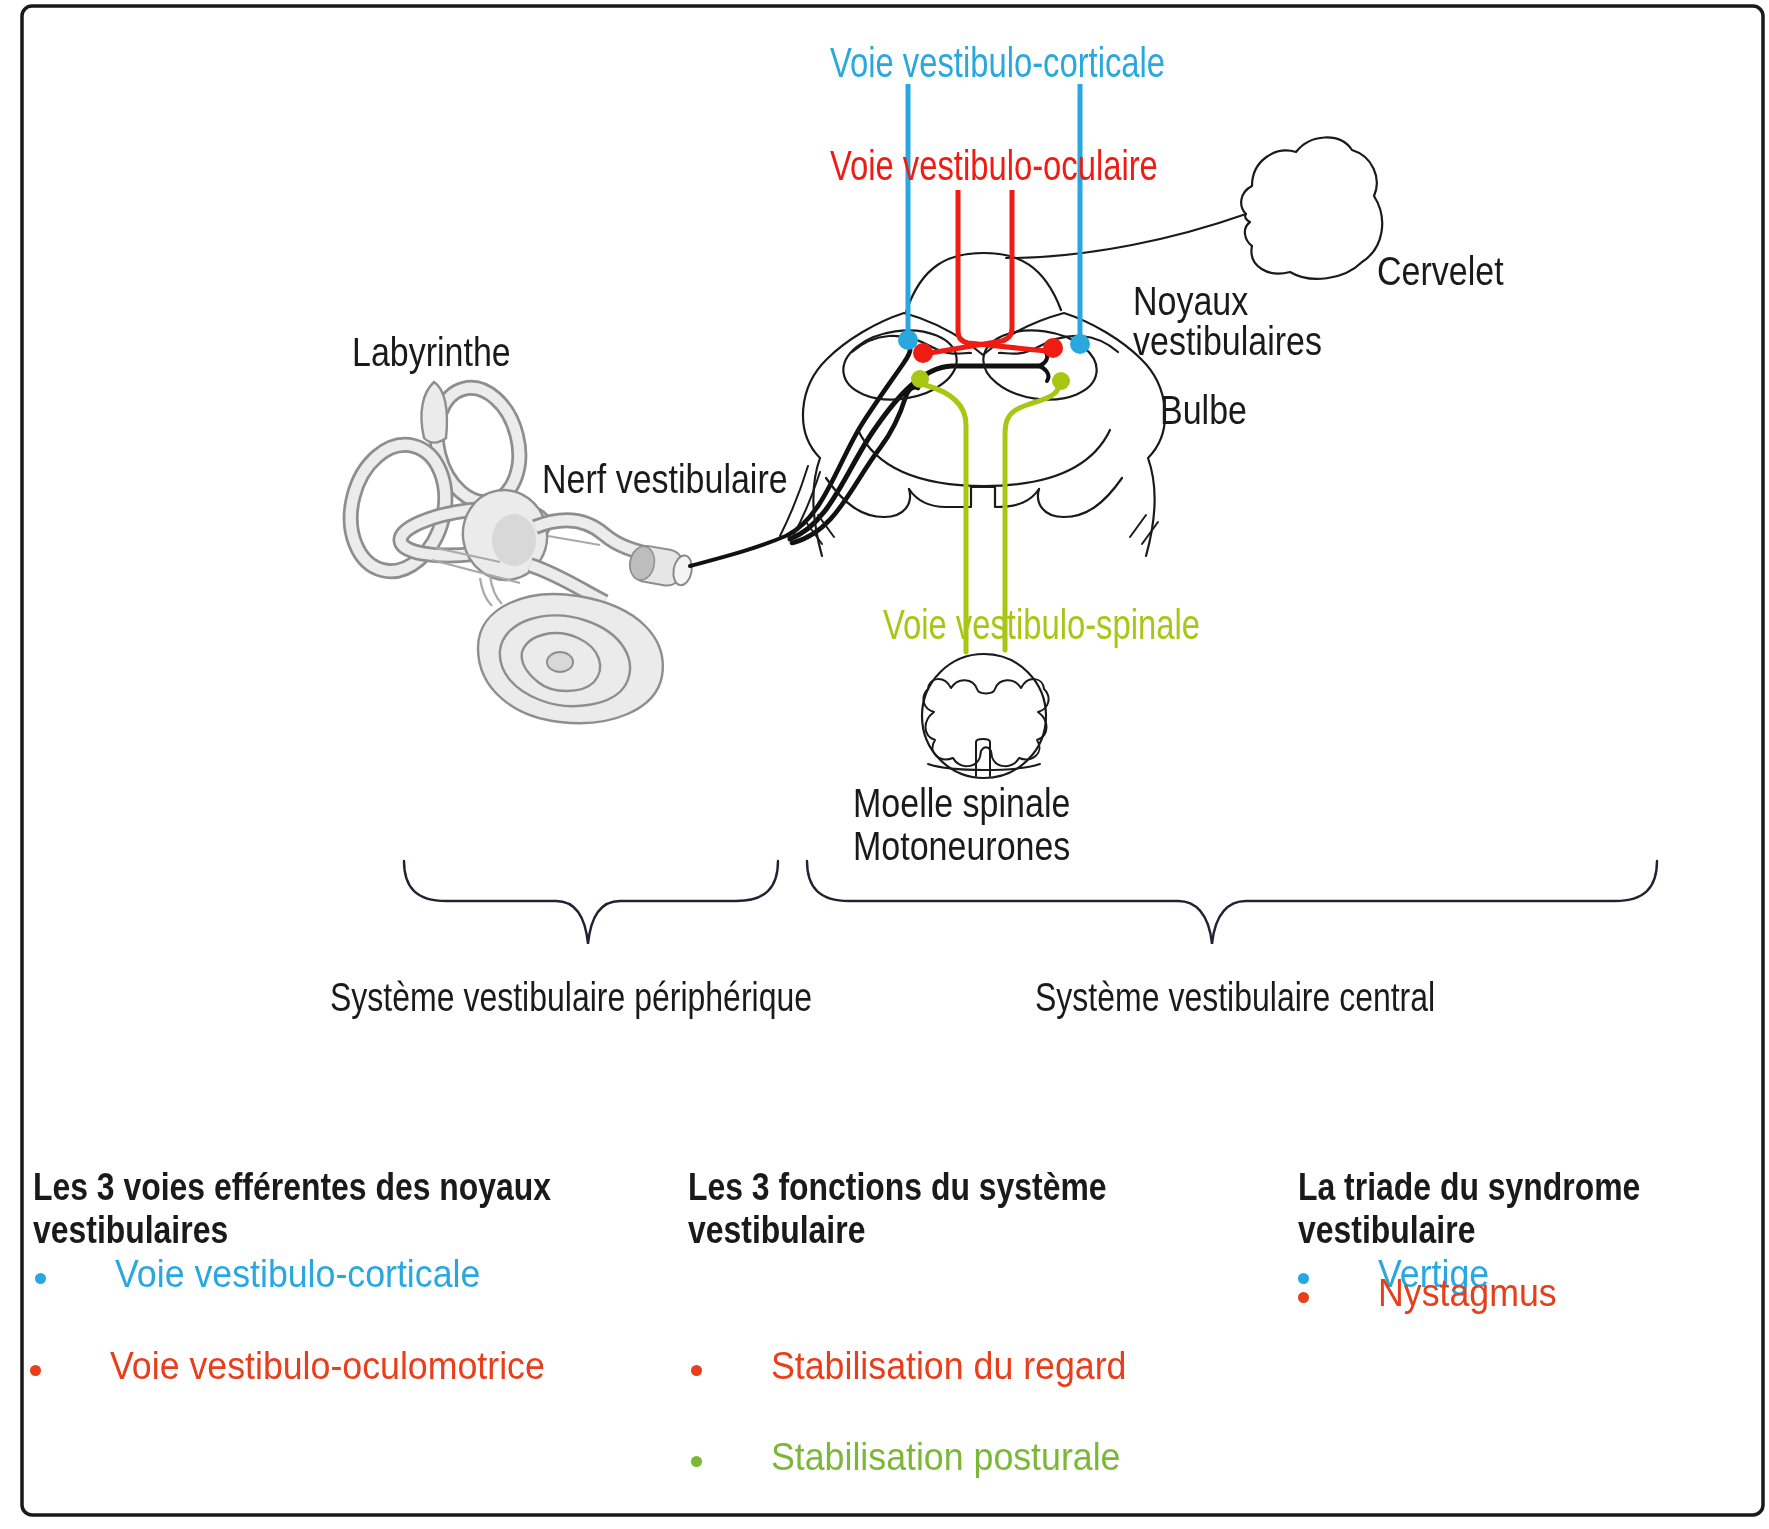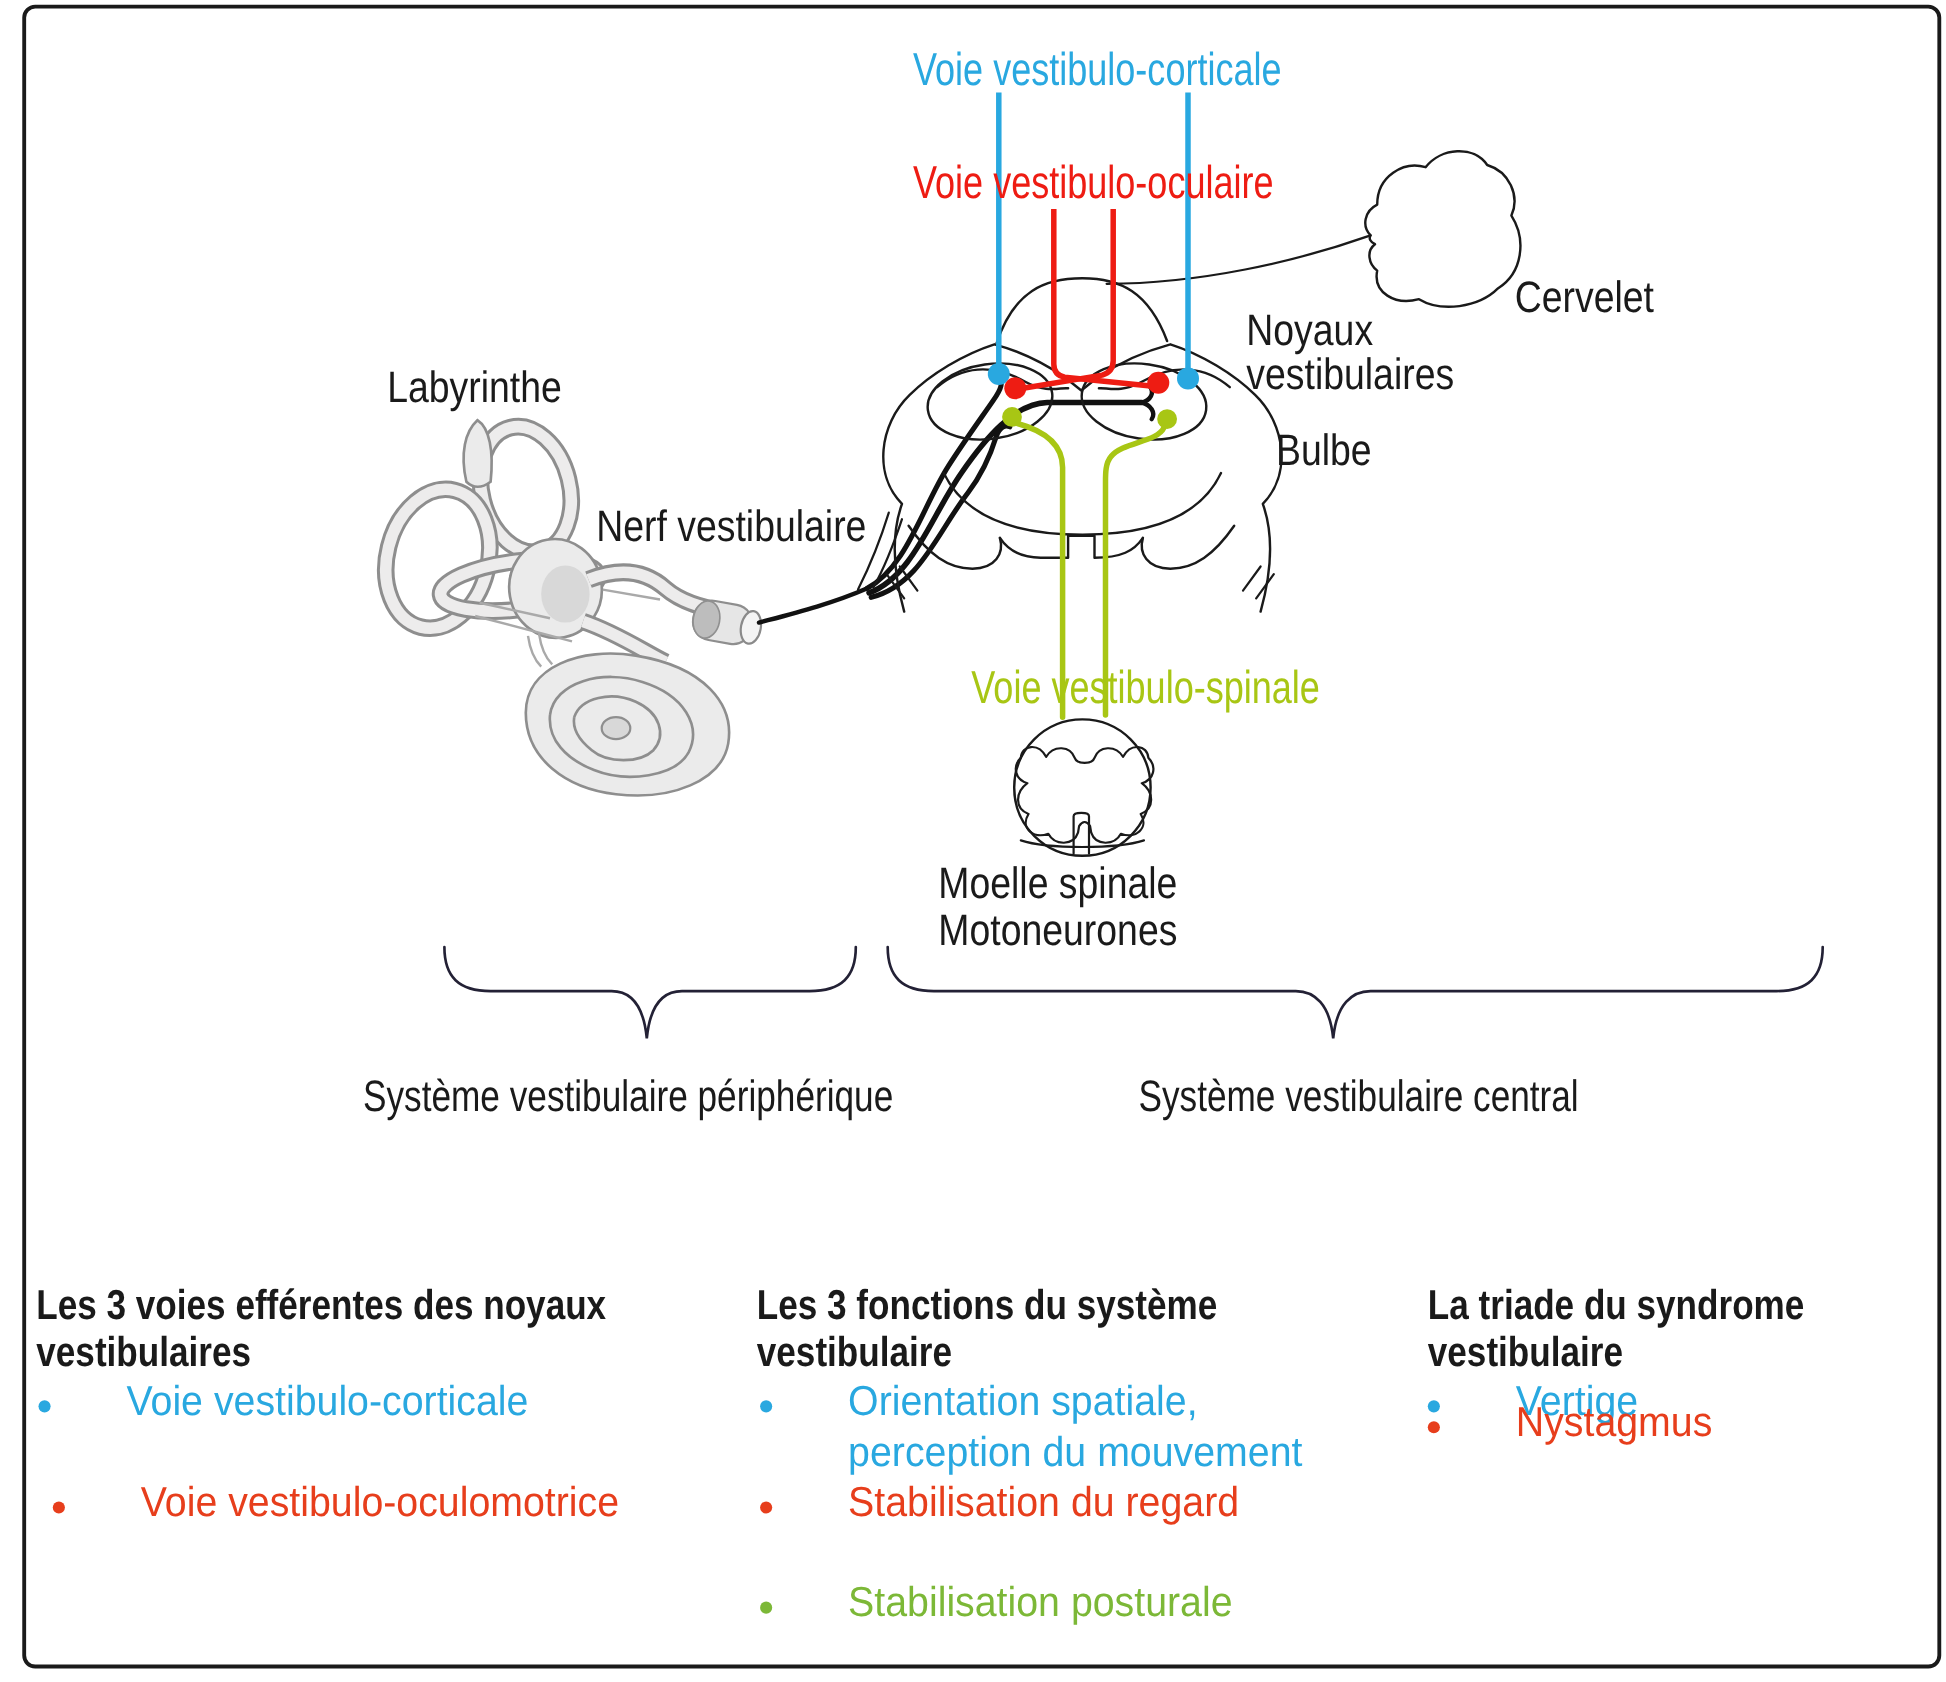--- a/index.html
+++ b/index.html
@@ -188,33 +188,29 @@
   <div class="lbl lbl-sys c-ink" style="left:1035px;top:977px">Système vestibulaire central</div>
 
   <div class="leg-title" style="left:33px;top:1166px">
     <span>Les 3 voies efférentes des noyaux</span><br>
     <span>vestibulaires</span>
   </div>
   <div class="leg-item t-blue" style="left:115px;top:1251px">
     <span class="dot dot-blue"></span>
     <span class="txt">Voie vestibulo-corticale</span>
   </div>
-  <div class="leg-item t-red" style="left:128px;top:1343px">
+  <div class="leg-item t-red" style="left:110px;top:1343px">
     <span class="dot dot-red"></span>
     <span class="txt">Voie vestibulo-oculomotrice</span>
   </div>
 
   <div class="leg-title" style="left:688px;top:1166px">
     <span>Les 3 fonctions du système</span><br>
     <span>vestibulaire</span>
   </div>
-  <div class="leg-item t-blue" style="left:771px;top:1251px">
-    <span class="dot dot-blue"></span>
-    <span class="txt"><span>Orientation spatiale,</span><br><span>perception du mouvement</span></span>
-  </div>
   <div class="leg-item t-green" style="left:771px;top:1434px">
     <span class="dot dot-green"></span>
     <span class="txt">Stabilisation posturale</span>
   </div>
   <div class="leg-item t-red" style="left:771px;top:1343px">
     <span class="dot dot-red"></span>
     <span class="txt">Stabilisation du regard</span>
   </div>
 
   <div class="leg-title" style="left:1298px;top:1166px">

